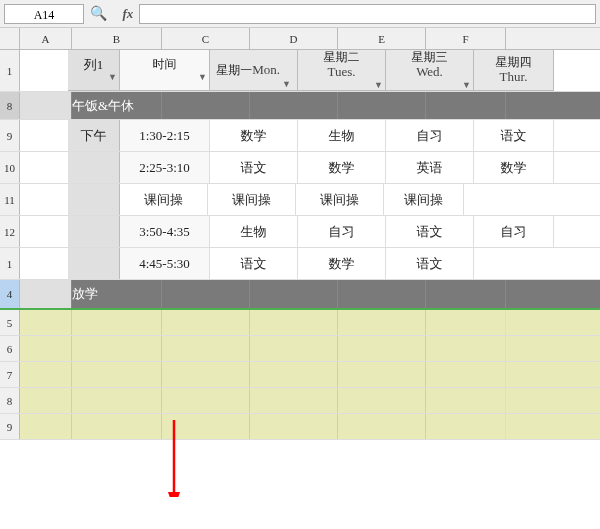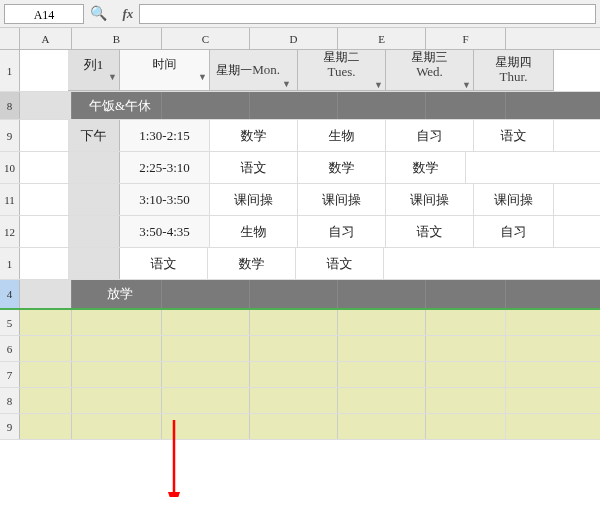--- a/index.html
+++ b/index.html
@@ -124,22 +124,22 @@
       border-right: 1px solid #ddd;
       display: flex;
       align-items: center;
       justify-content: center;
       font-size: 13px;
       color: #222;
       overflow: hidden;
       padding: 0 2px;
     }
     .cell.left {
-      justify-content: center;
-      padding-left: 9px;
+      justify-content: flex-start;
+      padding-left: 0;
     }
     .cell.header-cell {
       background: #e8e8e8;
       border-right: 1px solid #bbb;
       border-bottom: 1px solid #bbb;
       font-weight: normal;
       flex-direction: column;
       line-height: 1.2;
       font-size: 12px;
     }
@@ -286,31 +286,31 @@
         <div class="cell w-a col-a"></div>
         <div class="cell w-b col-b">
             <span>2:25-3:10</span>
           </div>
         <div class="cell w-c">
             <span>语文</span>
           </div>
         <div class="cell w-d">
             <span>数学</span>
           </div>
+        <div class="cell w-e">
+            <span>英语</span>
+          </div>
         <div class="cell w-f">
             <span>数学</span>
           </div>
       </div>
 
       <div class="grid-row">
         <div class="row-num">11</div>
         <div class="cell w-a col-a"></div>
-        <div class="cell w-b col-b">
-            <span>3:10-3:50</span>
-          </div>
         <div class="cell w-c">
             <span>课间操</span>
           </div>
         <div class="cell w-d">
             <span>课间操</span>
           </div>
         <div class="cell w-e">
             <span>课间操</span>
           </div>
         <div class="cell w-f">
@@ -334,20 +334,23 @@
             <span>语文</span>
           </div>
         <div class="cell w-f">
             <span>自习</span>
           </div>
       </div>
 
       <div class="grid-row">
         <div class="row-num">1</div>
         <div class="cell w-a col-a"></div>
+        <div class="cell w-b col-b">
+            <span>4:45-5:30</span>
+          </div>
         <div class="cell w-c">
             <span>语文</span>
           </div>
         <div class="cell w-d">
             <span>数学</span>
           </div>
         <div class="cell w-e">
             <span>语文</span>
           </div>
       </div>

